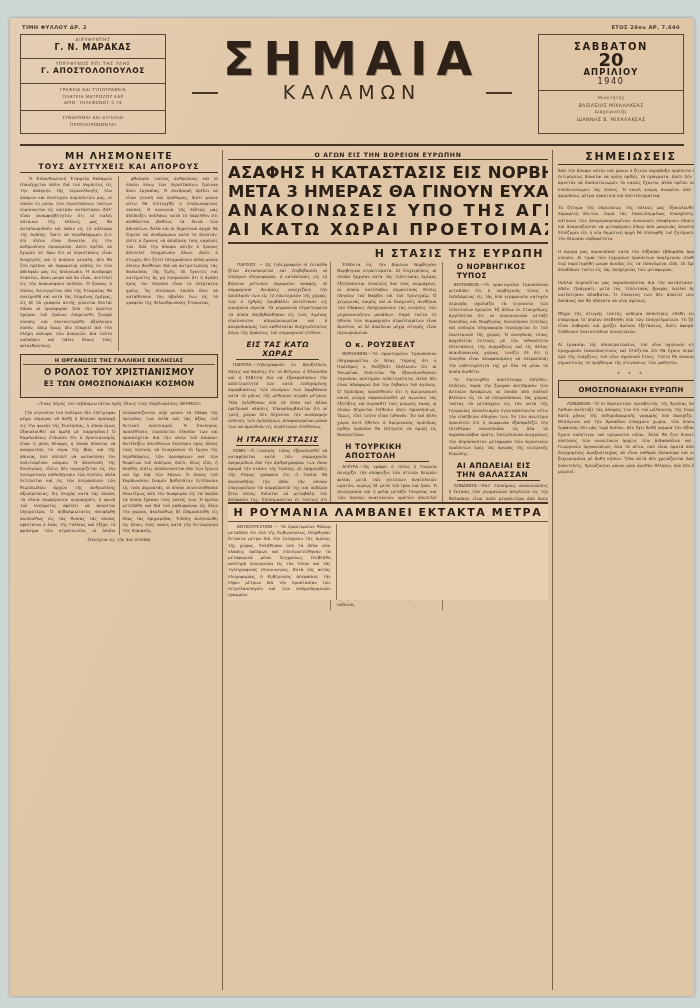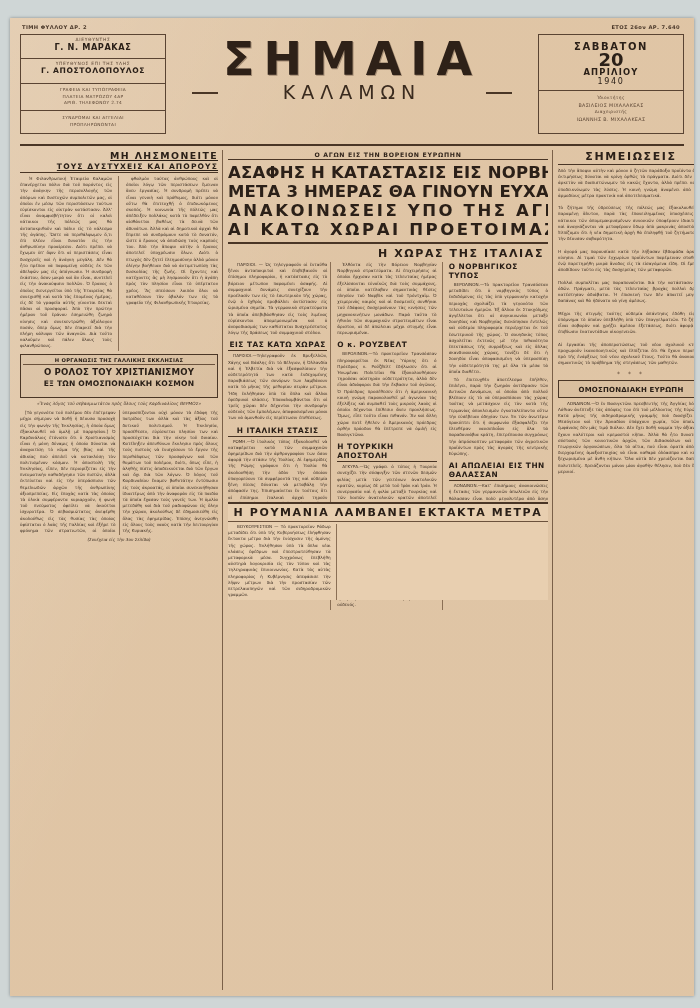--- a/index.html
+++ b/index.html
@@ -84,25 +84,25 @@
   .kicker{
     font-size:6.2px;font-weight:bold;letter-spacing:.7px;text-align:center;
     padding:1px 0;color:#33261c;
   }
   .head-xl{
     font-size:16.5px;font-weight:bold;letter-spacing:.2px;text-align:center;
     line-height:19px;color:#2b2018;white-space:nowrap;
   }
   .head-xl.sp{letter-spacing:2.6px;}
   .head-md{
-    font-size:9.4px;font-weight:bold;letter-spacing:.6px;text-align:right;color:#2b2018;text-decoration:underline;
+    font-size:9.4px;font-weight:bold;letter-spacing:.6px;text-align:center;color:#2b2018;
   }
   .head-sm{
     font-size:7.4px;font-weight:bold;letter-spacing:.5px;text-align:left;color:#2b2018;
-    margin:4px 0 2px;
+    margin:4px 8px 2px;
   }
   .head-sm.ctr{text-align:center;}
   .sec-title{
     font-size:11px;font-weight:bold;letter-spacing:1.6px;text-align:center;color:#2b2018;
   }
   .ul{border-bottom:1px solid #4a3626;padding-bottom:1px;}
   
   .txt{
     font-size:4.15px;line-height:6.2px;text-align:justify;color:#3b2d22;
     letter-spacing:.02px;word-spacing:.2px;
@@ -214,25 +214,25 @@
     </div>
 
     <div class="col" id="colB">
       <div class="kicker ul">Ο ΑΓΩΝ ΕΙΣ ΤΗΝ ΒΟΡΕΙΟΝ ΕΥΡΩΠΗΝ</div>
       <div class="head-xl" style="margin-top:3px;">ΑΣΑΦΗΣ Η ΚΑΤΑΣΤΑΣΙΣ ΕΙΣ ΝΟΡΒΗΓΙΑΝ</div>
       <div class="head-xl">ΜΕΤΑ 3 ΗΜΕΡΑΣ ΘΑ ΓΙΝΟΥΝ ΕΥΧΑΡΙΣΤΟΙ</div>
       <div class="head-xl sp">ΑΝΑΚΟΙΝΩΣΕΙΣ ΥΠΟ ΤΗΣ ΑΓΓΛΙΑΣ</div>
       <div class="head-xl sp">ΑΙ ΚΑΤΩ ΧΩΡΑΙ ΠΡΟΕΤΟΙΜΑΖΟΝΤΑΙ</div>
       <div class="bigrule"></div>
 
-      <div class="sec-title" style="text-align:right;padding-right:4px;">Η ΧΩΡΑΣ ΤΗΣ ΙΤΑΛΙΑΣ</div>
+      <div class="sec-title" style="text-align:right;padding-right:4px;">Η ΣΤΑΣΙΣ ΤΗΣ ΕΥΡΩΠΗ</div>
 
       <div style="display:flex;gap:6px;margin-top:2px;">
 
-        <div style="flex:1;border-right:1px solid #8a6f55;padding-right:3px;">
+        <div style="flex:1;border-right:1px solid #8a6f55;padding-right:3px;font-style:italic;">
           <div class="txt lead">
               <p>ΠΑΡΙΣΙΟΙ. — Ὡς τηλεγραφοῦν οἱ ἐνταῦθα ξένοι ἀνταποκριταὶ καὶ ἐπιβεβαιοῦν αἱ ἐπίσημοι πληροφορίαι, ἡ κατάστασις εἰς τὸ βόρειον μέτωπον παραμένει ἀσαφής. Αἱ συμμαχικαὶ δυνάμεις συνεχίζουν τὴν προέλασίν των εἰς τὸ ἐσωτερικὸν τῆς χώρας, ἐνῷ ὁ ἐχθρὸς προβάλλει ἀντίστασιν εἰς ὡρισμένα σημεῖα. Τὰ γερμανικὰ στρατεύματα τὰ ὁποῖα ἀπεβιβάσθησαν εἰς τοὺς λιμένας εὑρίσκονται ἀπομεμονωμένα καὶ ὁ ἀνεφοδιασμός των καθίσταται δυσχερέστατος λόγῳ τῆς δράσεως τοῦ συμμαχικοῦ στόλου.</p>
             </div>
           <div class="head-sm ctr ul">ΕΙΣ ΤΑΣ ΚΑΤΩ ΧΩΡΑΣ</div>
           <div class="txt">
               <p>ΠΑΡΙΣΙΟΙ.—Τηλεγραφοῦν ἐκ Βρυξελλῶν, Χάγης καὶ Βάσλης ὅτι τὸ Βέλγιον, ἡ Ὁλλανδία καὶ ἡ Ἐλβετία διὰ νὰ ἐξασφαλίσουν τὴν οὐδετερότητά των κατὰ ἐνδεχομένης παραβιάσεως τῶν συνόρων των λαμβάνουν κατὰ τὸ μῆκος τῆς μεθορίου σειρὰν μέτρων. Ἤδη ἐκλήθησαν ὑπὸ τὰ ὅπλα καὶ ἄλλαι ἐφεδρικαὶ κλάσεις. Ἐπαναλαμβάνεται ὅτι αἱ τρεῖς χῶραι δὲν δέχονται τὴν συνδρομὴν οὐδενὸς τῶν ἐμπολέμων, ἀποφασισμέναι μόναι των νὰ ἀμυνθοῦν εἰς περίπτωσιν ἐπιθέσεως.</p>
             </div>
           <div class="head-sm ctr ul">Η ΙΤΑΛΙΚΗ ΣΤΑΣΙΣ</div>
           <div class="txt">
               <p>ΡΩΜΗ.—Ὁ ἰταλικὸς τύπος ἐξακολουθεῖ νὰ καταφέρεται κατὰ τῶν συμμαχικῶν ἐφημερίδων διὰ τὴν ἀρθρογραφίαν των ὅσον ἀφορᾷ τὴν στάσιν τῆς Ἰταλίας. Αἱ ἐφημερίδες τῆς Ρώμης γράφουν ὅτι ἡ Ἰταλία θὰ ἀκολουθήσῃ τὴν ὁδὸν τὴν ὁποίαν ὑπαγορεύουν τὰ συμφέροντά της καὶ οὐδεμία ξένη πίεσις δύναται νὰ μεταβάλῃ τὴν ἀπόφασίν της. Ἐπισημαίνεται ἐν τούτοις ὅτι αἱ ἐπίσημοι ἰταλικαὶ ἀρχαὶ τηροῦν ἐπιφυλακτικὴν στάσιν καὶ ἀποφεύγουν πᾶσαν δήλωσιν ἡ ὁποία θὰ ἠδύνατο νὰ ἑρμηνευθῇ ὡς προαναγγελία μεταβολῆς τῆς μέχρι τοῦδε τηρουμένης γραμμῆς.</p>

